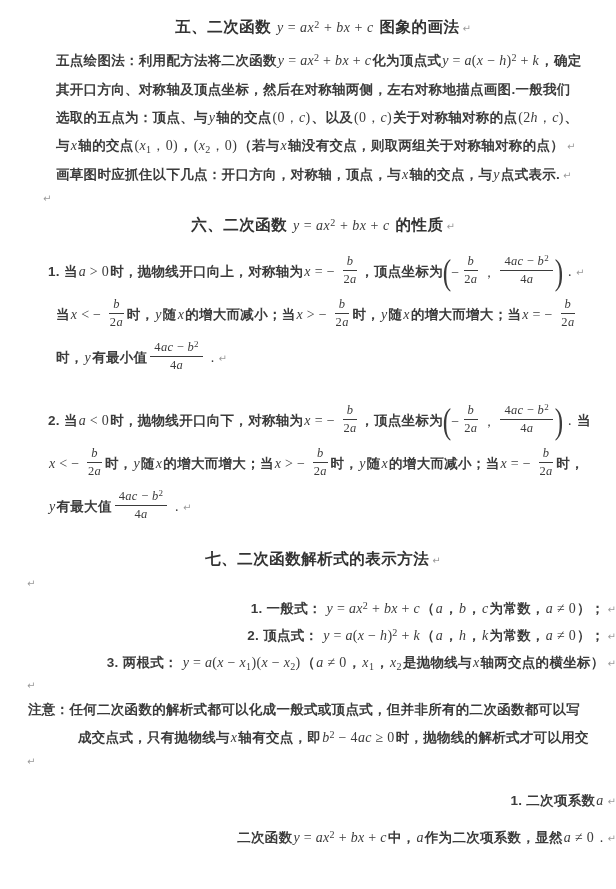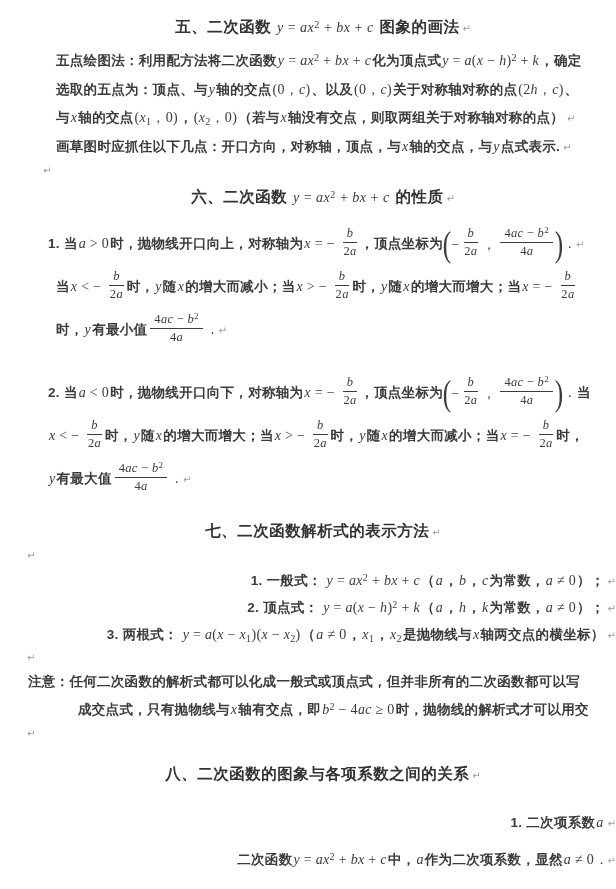--- a/index.html
+++ b/index.html
@@ -44,20 +44,21 @@
     color:#9a9a9a;font-size:10px;font-weight:400;margin-left:3px;
     font-family:"DejaVu Sans",sans-serif;letter-spacing:0;
   }
 </style>
 </head>
 <body>
 
 <div class="doc">
     <div class="ln t x30 mt6"><span class="cn">五、二次函数 </span><span class="m"><span class="mi">y</span><span class="mo"> = </span><span class="mi">a</span><span class="mi">x</span><span class="sup">2</span><span class="mo"> + </span><span class="mi">b</span><span class="mi">x</span><span class="mo"> + </span><span class="mi">c</span></span><span class="cn"> 图象的画法</span><span class="pil">↵</span></div>
     <div class="ln x56 mt4"><span class="cn">五点绘图法：利用配方法将二次函数</span><span class="m"><span class="mi">y</span><span class="mo"> = </span><span class="mi">a</span><span class="mi">x</span><span class="sup">2</span><span class="mo"> + </span><span class="mi">b</span><span class="mi">x</span><span class="mo"> + </span><span class="mi">c</span></span><span class="cn">化为顶点式</span><span class="m"><span class="mi">y</span><span class="mo"> = </span><span class="mi">a</span><span class="mo">(</span><span class="mi">x</span><span class="mo"> − </span><span class="mi">h</span><span class="mo">)</span><span class="sup">2</span><span class="mo"> + </span><span class="mi">k</span></span><span class="cn">，确定</span></div>
+    <div class="ln x56"><span class="cn">其开口方向、对称轴及顶点坐标，然后在对称轴两侧，左右对称地描点画图.一般我们</span></div>
     <div class="ln x56"><span class="cn">选取的五点为：顶点、与</span><span class="m"><span class="mi">y</span></span><span class="cn">轴的交点</span><span class="m"><span class="mo">(0，</span><span class="mi">c</span><span class="mo">)</span></span><span class="cn">、以及</span><span class="m"><span class="mo">(0，</span><span class="mi">c</span><span class="mo">)</span></span><span class="cn">关于对称轴对称的点</span><span class="m"><span class="mo">(2</span><span class="mi">h</span><span class="mo">，</span><span class="mi">c</span><span class="mo">)</span></span><span class="cn">、</span></div>
     <div class="ln x56"><span class="cn">与</span><span class="m"><span class="mi">x</span></span><span class="cn">轴的交点</span><span class="m"><span class="mo">(</span><span class="mi">x</span><span class="sub">1</span><span class="mo">，0)</span></span><span class="cn">，</span><span class="m"><span class="mo">(</span><span class="mi">x</span><span class="sub">2</span><span class="mo">，0)</span></span><span class="cn">（若与</span><span class="m"><span class="mi">x</span></span><span class="cn">轴没有交点，则取两组关于对称轴对称的点）</span><span class="pil">↵</span></div>
     <div class="ln x56"><span class="cn">画草图时应抓住以下几点：开口方向，对称轴，顶点，与</span><span class="m"><span class="mi">x</span></span><span class="cn">轴的交点，与</span><span class="m"><span class="mi">y</span></span><span class="cn">点式表示.</span><span class="pil">↵</span></div>
     <div class="ln prow x40"><span class="pil">↵</span></div>
     <div class="ln t x30 mt6"><span class="cn">六、二次函数 </span><span class="m"><span class="mi">y</span><span class="mo"> = </span><span class="mi">a</span><span class="mi">x</span><span class="sup">2</span><span class="mo"> + </span><span class="mi">b</span><span class="mi">x</span><span class="mo"> + </span><span class="mi">c</span></span><span class="cn"> 的性质</span><span class="pil">↵</span></div>
     <div class="ln x48 mt10"><span class="cn">1. 当</span><span class="m"><span class="mi">a</span><span class="mo"> &gt; 0</span></span><span class="cn">时，抛物线开口向上，对称轴为</span><span class="m"><span class="mi">x</span><span class="mo"> = − </span></span><span class="frac"><span class="num"><span class="m"><span class="mi">b</span></span></span><span class="den"><span class="m"><span class="mo">2</span><span class="mi">a</span></span></span></span><span class="cn">，顶点坐标为</span><span class="pgroup">
         <span class="bigp">(</span>
         <span class="m"><span class="mo">− </span></span>
         <span class="frac">
           <span class="num"><span class="m"><span class="mi">b</span></span></span>
@@ -90,16 +91,15 @@
     <div class="ln x48"><span class="m"><span class="mi">y</span></span><span class="cn">有最大值</span><span class="frac"><span class="num"><span class="m"><span class="mo">4</span><span class="mi">a</span><span class="mi">c</span><span class="mo"> − </span><span class="mi">b</span><span class="sup">2</span></span></span><span class="den"><span class="m"><span class="mo">4</span><span class="mi">a</span></span></span></span><span class="m"><span class="mo"> .</span></span><span class="pil">↵</span></div>
     <div class="ln t x30 mt16"><span class="cn">七、二次函数解析式的表示方法</span><span class="pil">↵</span></div>
     <div class="ln prow x24"><span class="pil">↵</span></div>
     <div class="ln x48 lh26 mt6"><span class="cn">1. 一般式：</span><span class="m"><span class="mo"> </span><span class="mi">y</span><span class="mo"> = </span><span class="mi">a</span><span class="mi">x</span><span class="sup">2</span><span class="mo"> + </span><span class="mi">b</span><span class="mi">x</span><span class="mo"> + </span><span class="mi">c</span></span><span class="cn">（</span><span class="m"><span class="mi">a</span></span><span class="cn">，</span><span class="m"><span class="mi">b</span></span><span class="cn">，</span><span class="m"><span class="mi">c</span></span><span class="cn">为常数，</span><span class="m"><span class="mi">a</span><span class="mo"> ≠ 0</span></span><span class="cn">）；</span><span class="pil">↵</span></div>
     <div class="ln x48 lh26"><span class="cn">2. 顶点式：</span><span class="m"><span class="mo"> </span><span class="mi">y</span><span class="mo"> = </span><span class="mi">a</span><span class="mo">(</span><span class="mi">x</span><span class="mo"> − </span><span class="mi">h</span><span class="mo">)</span><span class="sup">2</span><span class="mo"> + </span><span class="mi">k</span></span><span class="cn">（</span><span class="m"><span class="mi">a</span></span><span class="cn">，</span><span class="m"><span class="mi">h</span></span><span class="cn">，</span><span class="m"><span class="mi">k</span></span><span class="cn">为常数，</span><span class="m"><span class="mi">a</span><span class="mo"> ≠ 0</span></span><span class="cn">）；</span><span class="pil">↵</span></div>
     <div class="ln x48 lh26"><span class="cn">3. 两根式：</span><span class="m"><span class="mo"> </span><span class="mi">y</span><span class="mo"> = </span><span class="mi">a</span><span class="mo">(</span><span class="mi">x</span><span class="mo"> − </span><span class="mi">x</span><span class="sub">1</span><span class="mo">)(</span><span class="mi">x</span><span class="mo"> − </span><span class="mi">x</span><span class="sub">2</span><span class="mo">)</span></span><span class="cn">（</span><span class="m"><span class="mi">a</span><span class="mo"> ≠ 0</span></span><span class="cn">，</span><span class="m"><span class="mi">x</span><span class="sub">1</span></span><span class="cn">，</span><span class="m"><span class="mi">x</span><span class="sub">2</span></span><span class="cn">是抛物线与</span><span class="m"><span class="mi">x</span></span><span class="cn">轴两交点的横坐标）</span><span class="pil">↵</span></div>
     <div class="ln prow x24"><span class="pil">↵</span></div>
     <div class="ln x28 mt4"><span class="cn">注意：任何二次函数的解析式都可以化成一般式或顶点式，但并非所有的二次函数都可以写</span></div>
     <div class="ln x78"><span class="cn">成交点式，只有抛物线与</span><span class="m"><span class="mi">x</span></span><span class="cn">轴有交点，即</span><span class="m"><span class="mi">b</span><span class="sup">2</span><span class="mo"> − 4</span><span class="mi">a</span><span class="mi">c</span><span class="mo"> ≥ 0</span></span><span class="cn">时，抛物线的解析式才可以用交</span></div>
     <div class="ln prow x24"><span class="pil">↵</span></div>
-    <div class="ln t x30 mt8"><span class="cn">八、二次函数的图象与各项系数之间的关系</span><span class="pil">↵</span></div>
     <div class="ln x48 lh26 mt8"><span class="cn">1. 二次项系数</span><span class="m"><span class="mi">a</span></span><span class="pil">↵</span></div>
     <div class="ln x56 lh26 mt10"><span class="cn">二次函数</span><span class="m"><span class="mi">y</span><span class="mo"> = </span><span class="mi">a</span><span class="mi">x</span><span class="sup">2</span><span class="mo"> + </span><span class="mi">b</span><span class="mi">x</span><span class="mo"> + </span><span class="mi">c</span></span><span class="cn">中，</span><span class="m"><span class="mi">a</span></span><span class="cn">作为二次项系数，显然</span><span class="m"><span class="mi">a</span><span class="mo"> ≠ 0</span></span><span class="m"><span class="mo"> .</span></span><span class="pil">↵</span></div>
   </div>
 
 </body></html>

